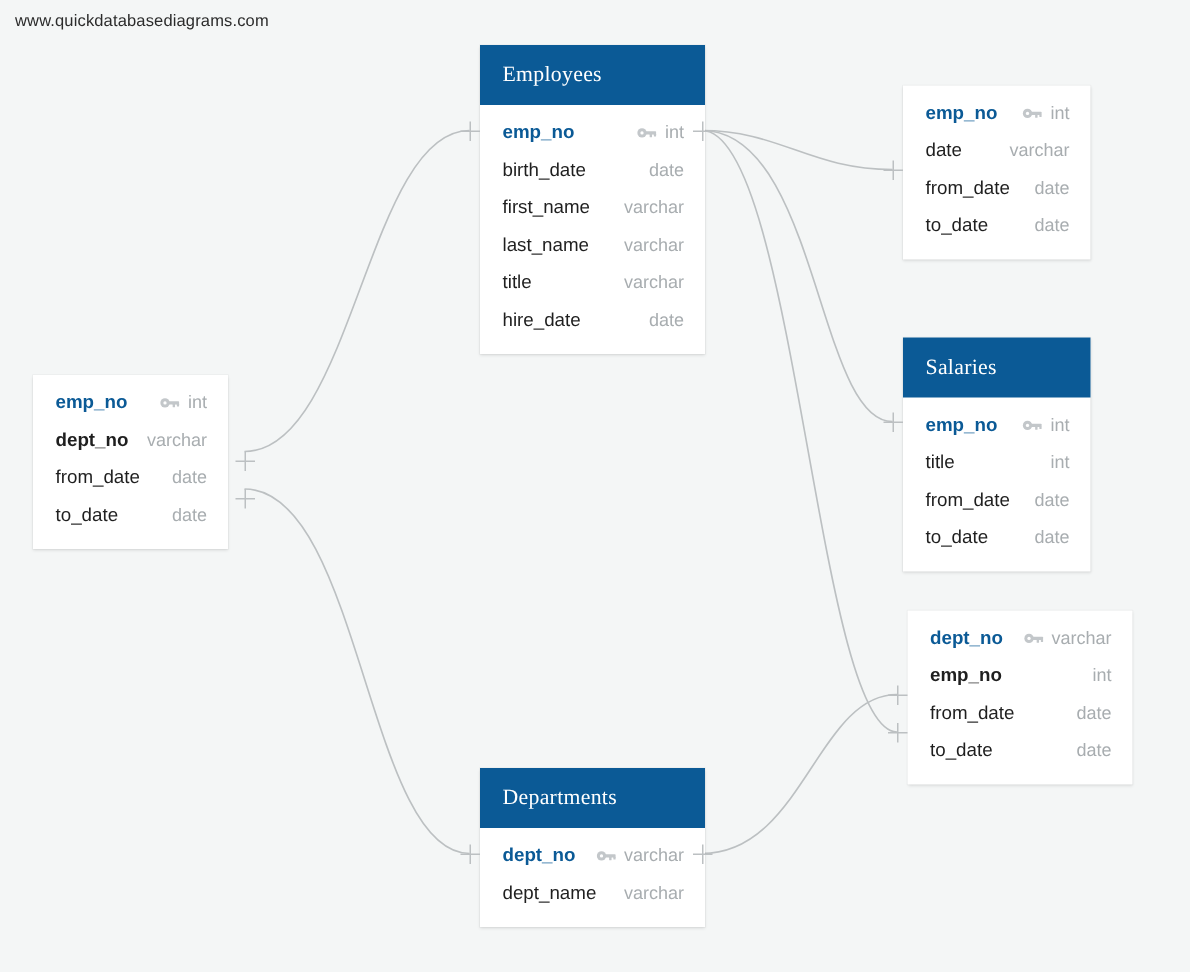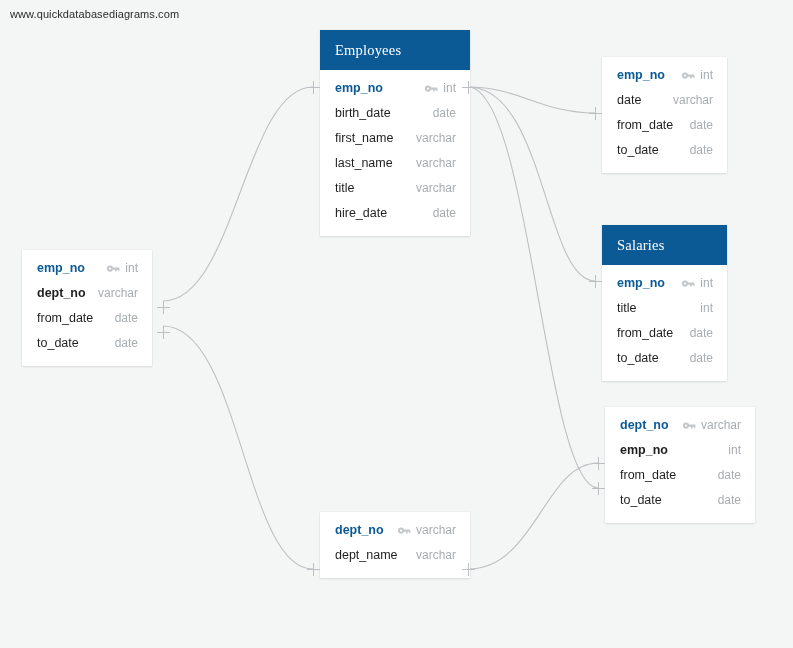--- a/index.html
+++ b/index.html
@@ -345,20 +345,21 @@
           </div>
           <div class="row">
             <span class="col-name">to_date</span>
             <span class="row-right">
               <span class="col-type">date</span>
             </span>
           </div>
         </div>
       </div>
       <div class="table" style="left: 320px; top: 512px; width: 150px;">
+        <div class="table-header">Departments</div>
         <div class="table-body">
           <div class="row">
             <span class="col-name pk">dept_no</span>
             <span class="row-right">
               <span class="key-icon">
                 <svg width="14" height="14" viewBox="0 0 14 14">
                   <g fill="#c3c7ca">
                     <circle cx="4" cy="6.6" r="3.1"></circle>
                     <rect x="6.2" y="5.5" width="7.2" height="2.2" rx="0.5"></rect>
                     <rect x="9.1" y="7.1" width="1.6" height="2.4" rx="0.4"></rect>

